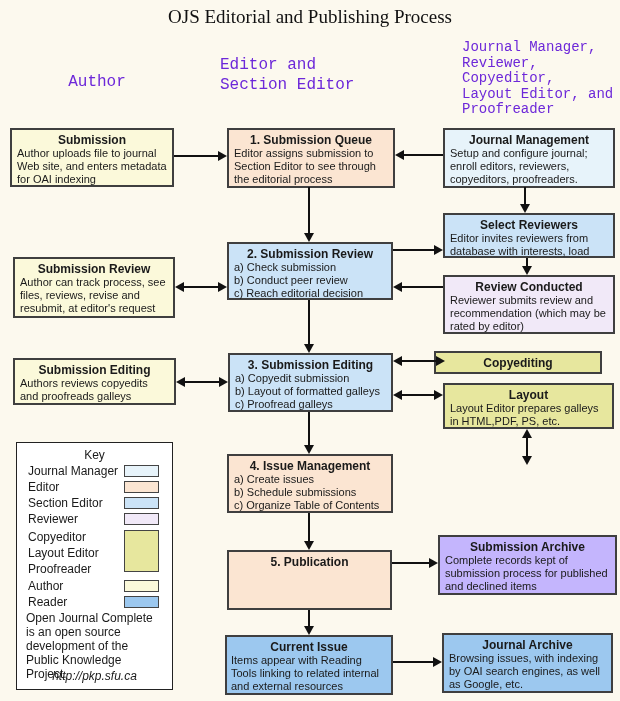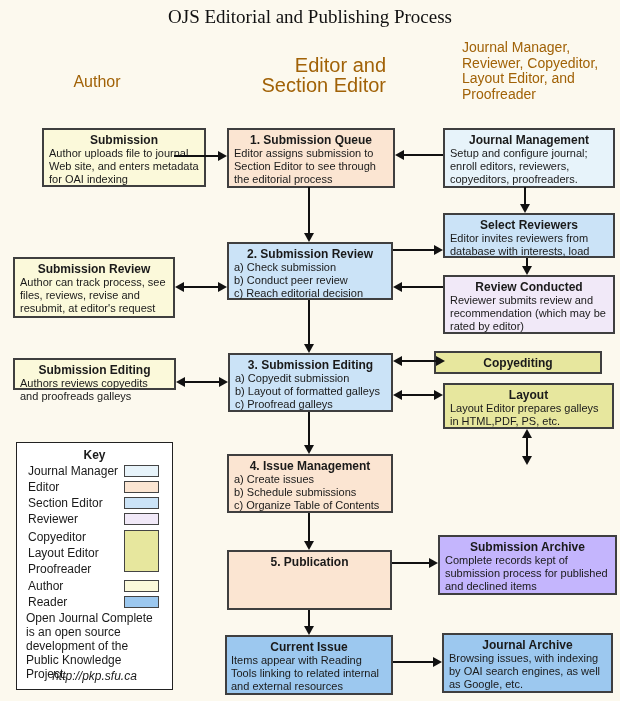--- a/index.html
+++ b/index.html
@@ -5,65 +5,65 @@
   html,body{margin:0;padding:0;}
   #canvas{
     position:relative;width:620px;height:701px;overflow:hidden;
     font-family:"Liberation Sans",sans-serif;color:#1a1a1a;
   }
   .title{
     position:absolute;top:6px;left:0;width:100%;text-align:center;
     font-family:"Liberation Serif",serif;font-size:19px;color:#111;
   }
   .colhead{
-    position:absolute;font-family:Liberation Sans, sans-serif;color:#a16207;
+    position:absolute;font-family:Liberation Mono, monospace;color:#6d28d9;
     white-space:pre-line;
   }
   .colhead.author{left:40px;top:72px;width:114px;text-align:center;font-size:16px;line-height:20px;}
-  .colhead.editor{left:220px;top:55px;width:166px;text-align:right;font-size:20px;line-height:20px;}
+  .colhead.editor{left:220px;top:55px;width:166px;text-align:left;font-size:16px;line-height:20px;}
   .colhead.staff{left:462px;top:40px;width:155px;text-align:left;font-size:14px;line-height:15.5px;}
   .box{
     position:absolute;border:2px solid #3F3F3F;box-sizing:border-box;
     padding:3px 5px 2px;
   }
   .box-title{font-weight:bold;font-size:12px;line-height:14px;text-align:center;}
   .box-body{font-size:11px;line-height:13px;text-align:left;white-space:pre-line;}
   .box.slim{display:flex;align-items:center;justify-content:center;padding:0;}
   .hline{position:absolute;height:2px;background:#111;}
   .vline{position:absolute;width:2px;background:#111;}
   .headR{position:absolute;width:0;height:0;border-top:5px solid transparent;border-bottom:5px solid transparent;border-left:9px solid #111;}
   .headL{position:absolute;width:0;height:0;border-top:5px solid transparent;border-bottom:5px solid transparent;border-right:9px solid #111;}
   .headD{position:absolute;width:0;height:0;border-left:5px solid transparent;border-right:5px solid transparent;border-top:9px solid #111;}
   .headU{position:absolute;width:0;height:0;border-left:5px solid transparent;border-right:5px solid transparent;border-bottom:9px solid #111;}
   #key{
     position:absolute;left:16px;top:442px;width:157px;height:248px;
     background:#fff;border:1px solid #222;box-sizing:border-box;
   }
-  .key-title{position:absolute;top:5px;left:0;width:100%;text-align:center;font-weight:bold;font-size:12px;}
+  .key-title{position:absolute;top:5px;left:0;width:100%;text-align:center;font-weight:normal;font-size:12px;}
   .key-label{position:absolute;left:11px;font-size:12px;line-height:13px;}
   .key-swatch{position:absolute;left:107px;width:35px;height:12px;border:1px solid #444;box-sizing:border-box;}
   .key-swatch.tall{height:42px;}
   .key-note{position:absolute;left:9px;top:168px;width:138px;font-size:12px;line-height:14px;}
   .key-url{position:absolute;left:0;top:226px;width:100%;text-align:center;font-size:12px;font-style:italic;}
 </style>
 </head>
 <body>
 
 <div id="canvas" style="background-color: rgb(252, 249, 238);">
 
   <div class="title">OJS Editorial and Publishing Process</div>
   <div class="colhead author">Author</div>
   <div class="colhead editor">Editor and
 Section Editor</div>
   <div class="colhead staff">Journal Manager,
 Reviewer, Copyeditor,
 Layout Editor, and
 Proofreader</div>
 
-  <div class="box" style="left: 10px; top: 128px; width: 164px; height: 59px; background-color: rgb(251, 249, 218); margin-left: 32px;">
+  <div class="box" style="left: 10px; top: 128px; width: 164px; height: 59px; background-color: rgb(251, 249, 218);">
     <div class="box-title">Submission</div>
     <div class="box-body">Author uploads file to journal Web site, and enters metadata for OAI indexing</div>
   </div>
   <div class="box" style="left: 227px; top: 128px; width: 168px; height: 60px; background-color: rgb(251, 229, 210);">
     <div class="box-title">1. Submission Queue</div>
     <div class="box-body">Editor assigns submission to Section Editor to see through the editorial process</div>
   </div>
   <div class="box" style="left: 443px; top: 128px; width: 172px; height: 60px; background-color: rgb(231, 243, 250);">
     <div class="box-title">Journal Management</div>
     <div class="box-body">Setup and configure journal; enroll editors, reviewers, copyeditors, proofreaders.</div>
@@ -81,21 +81,21 @@
   </div>
   <div class="box" style="left: 443px; top: 275px; width: 172px; height: 59px; background-color: rgb(241, 233, 248);">
     <div class="box-title">Review Conducted</div>
     <div class="box-body">Reviewer submits review and recommendation (which may be rated by editor)</div>
   </div>
   <div class="box" style="left: 13px; top: 257px; width: 162px; height: 61px; background-color: rgb(251, 249, 218);">
     <div class="box-title">Submission Review</div>
     <div class="box-body">Author can track process, see files, reviews, revise and resubmit, at editor's request</div>
   </div>
 
-  <div class="box" style="left: 13px; top: 358px; width: 163px; height: 32px; background-color: rgb(251, 249, 218);">
+  <div class="box" style="left: 13px; top: 358px; width: 163px; height: 47px; background-color: rgb(251, 249, 218);">
     <div class="box-title">Submission Editing</div>
     <div class="box-body">Authors reviews copyedits and proofreads galleys</div>
   </div>
   <div class="box" style="left: 228px; top: 353px; width: 165px; height: 59px; background-color: rgb(203, 227, 247);">
     <div class="box-title">3. Submission Editing</div>
     <div class="box-body">a) Copyedit submission
 b) Layout of formatted galleys
 c) Proofread galleys</div>
   </div>
   <div class="box slim" style="left: 434px; top: 351px; width: 168px; height: 23px; background-color: rgb(231, 231, 158);">

